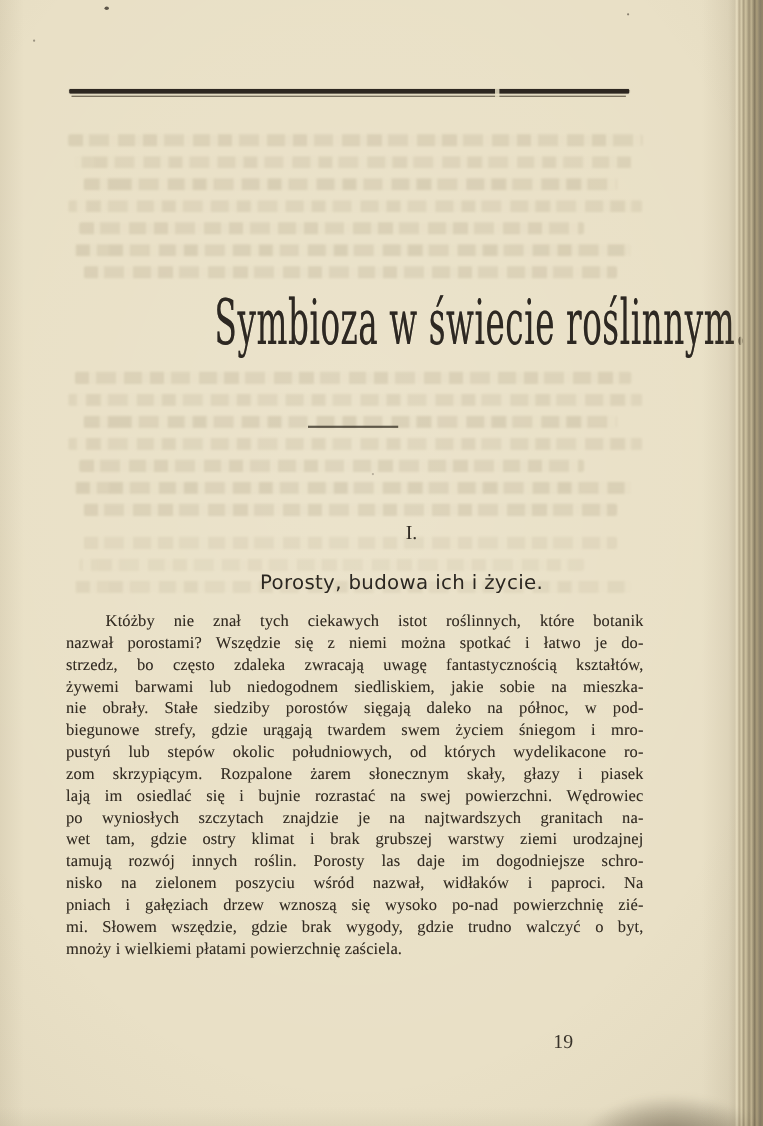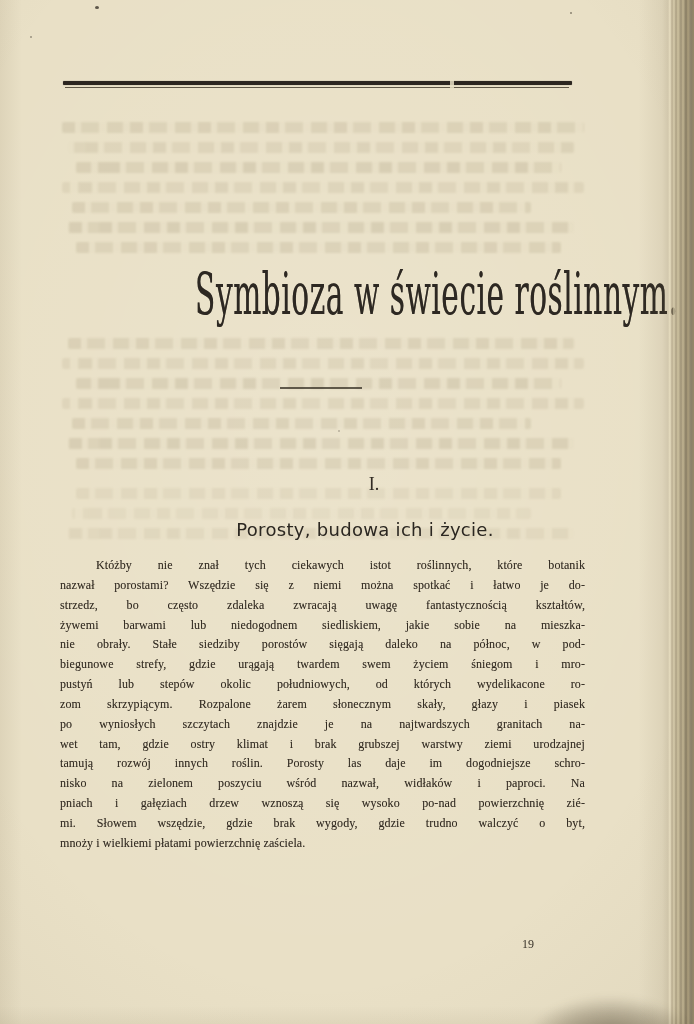--- a/index.html
+++ b/index.html
@@ -65,30 +65,30 @@
   }
   .section-heading{
     position:absolute;left:0;top:519px;width:694px;text-align:center;
     font-family:"DejaVu Sans", sans-serif;font-size:18px;letter-spacing:.3px;
     color:#2b2721;
     transform:translateX(18px);
   }
   
   .paragraph{
     position:absolute;left:60px;top:556px;width:525px;
-    font-size:12px;line-height:19.85px;
+    font-size:15px;line-height:19.85px;
     letter-spacing:.1px;
     color:var(--ink);
     text-shadow:0 0 .4px rgba(51,44,35,.35);
   }
   .pline{text-align:justify;text-align-last:justify;overflow:hidden;white-space:nowrap;}
   .pline.first{text-indent:36px;}
   .pline.last{text-align-last:left;}
   
-  .page-number{position:absolute;left:503px;top:937px;width:50px;text-align:center;font-size:12px;color:#39332a;}
+  .page-number{position:absolute;left:503px;top:937px;width:50px;font-size:18px;color:#39332a;}
   
   .edge-band{
     position:absolute;right:0;top:0;width:56px;height:1024px;
     background:linear-gradient(90deg,
       rgba(120,104,72,0) 0px,
       rgba(120,104,72,.10) 24px,
       rgba(120,104,72,.20) 30px,
       rgba(232,222,192,.90) 32px,
       rgba(128,112,80,.45) 34px,
       rgba(214,203,170,.95) 36px,
@@ -162,20 +162,21 @@
 
   <div class="paragraph">
     <div class="pline first">Któżby nie znał tych ciekawych istot roślinnych, które botanik</div>
     <div class="pline">nazwał porostami? Wszędzie się z niemi można spotkać i łatwo je do-</div>
     <div class="pline">strzedz, bo często zdaleka zwracają uwagę fantastycznością kształtów,</div>
     <div class="pline">żywemi barwami lub niedogodnem siedliskiem, jakie sobie na mieszka-</div>
     <div class="pline">nie obrały. Stałe siedziby porostów sięgają daleko na północ, w pod-</div>
     <div class="pline">biegunowe strefy, gdzie urągają twardem swem życiem śniegom i mro-</div>
     <div class="pline">pustyń lub stepów okolic południowych, od których wydelikacone ro-</div>
     <div class="pline">zom skrzypiącym. Rozpalone żarem słonecznym skały, głazy i piasek</div>
+    <div class="pline">lają im osiedlać się i bujnie rozrastać na swej powierzchni. Wędrowiec</div>
     <div class="pline">po wyniosłych szczytach znajdzie je na najtwardszych granitach na-</div>
     <div class="pline">wet tam, gdzie ostry klimat i brak grubszej warstwy ziemi urodzajnej</div>
     <div class="pline">tamują rozwój innych roślin. Porosty las daje im dogodniejsze schro-</div>
     <div class="pline">nisko na zielonem poszyciu wśród nazwał, widłaków i paproci. Na</div>
     <div class="pline">pniach i gałęziach drzew wznoszą się wysoko po-nad powierzchnię zié-</div>
     <div class="pline">mi. Słowem wszędzie, gdzie brak wygody, gdzie trudno walczyć o byt,</div>
     <div class="pline last">mnoży i wielkiemi płatami powierzchnię zaściela.</div>
   </div>
 
   <div class="page-number">19</div>

